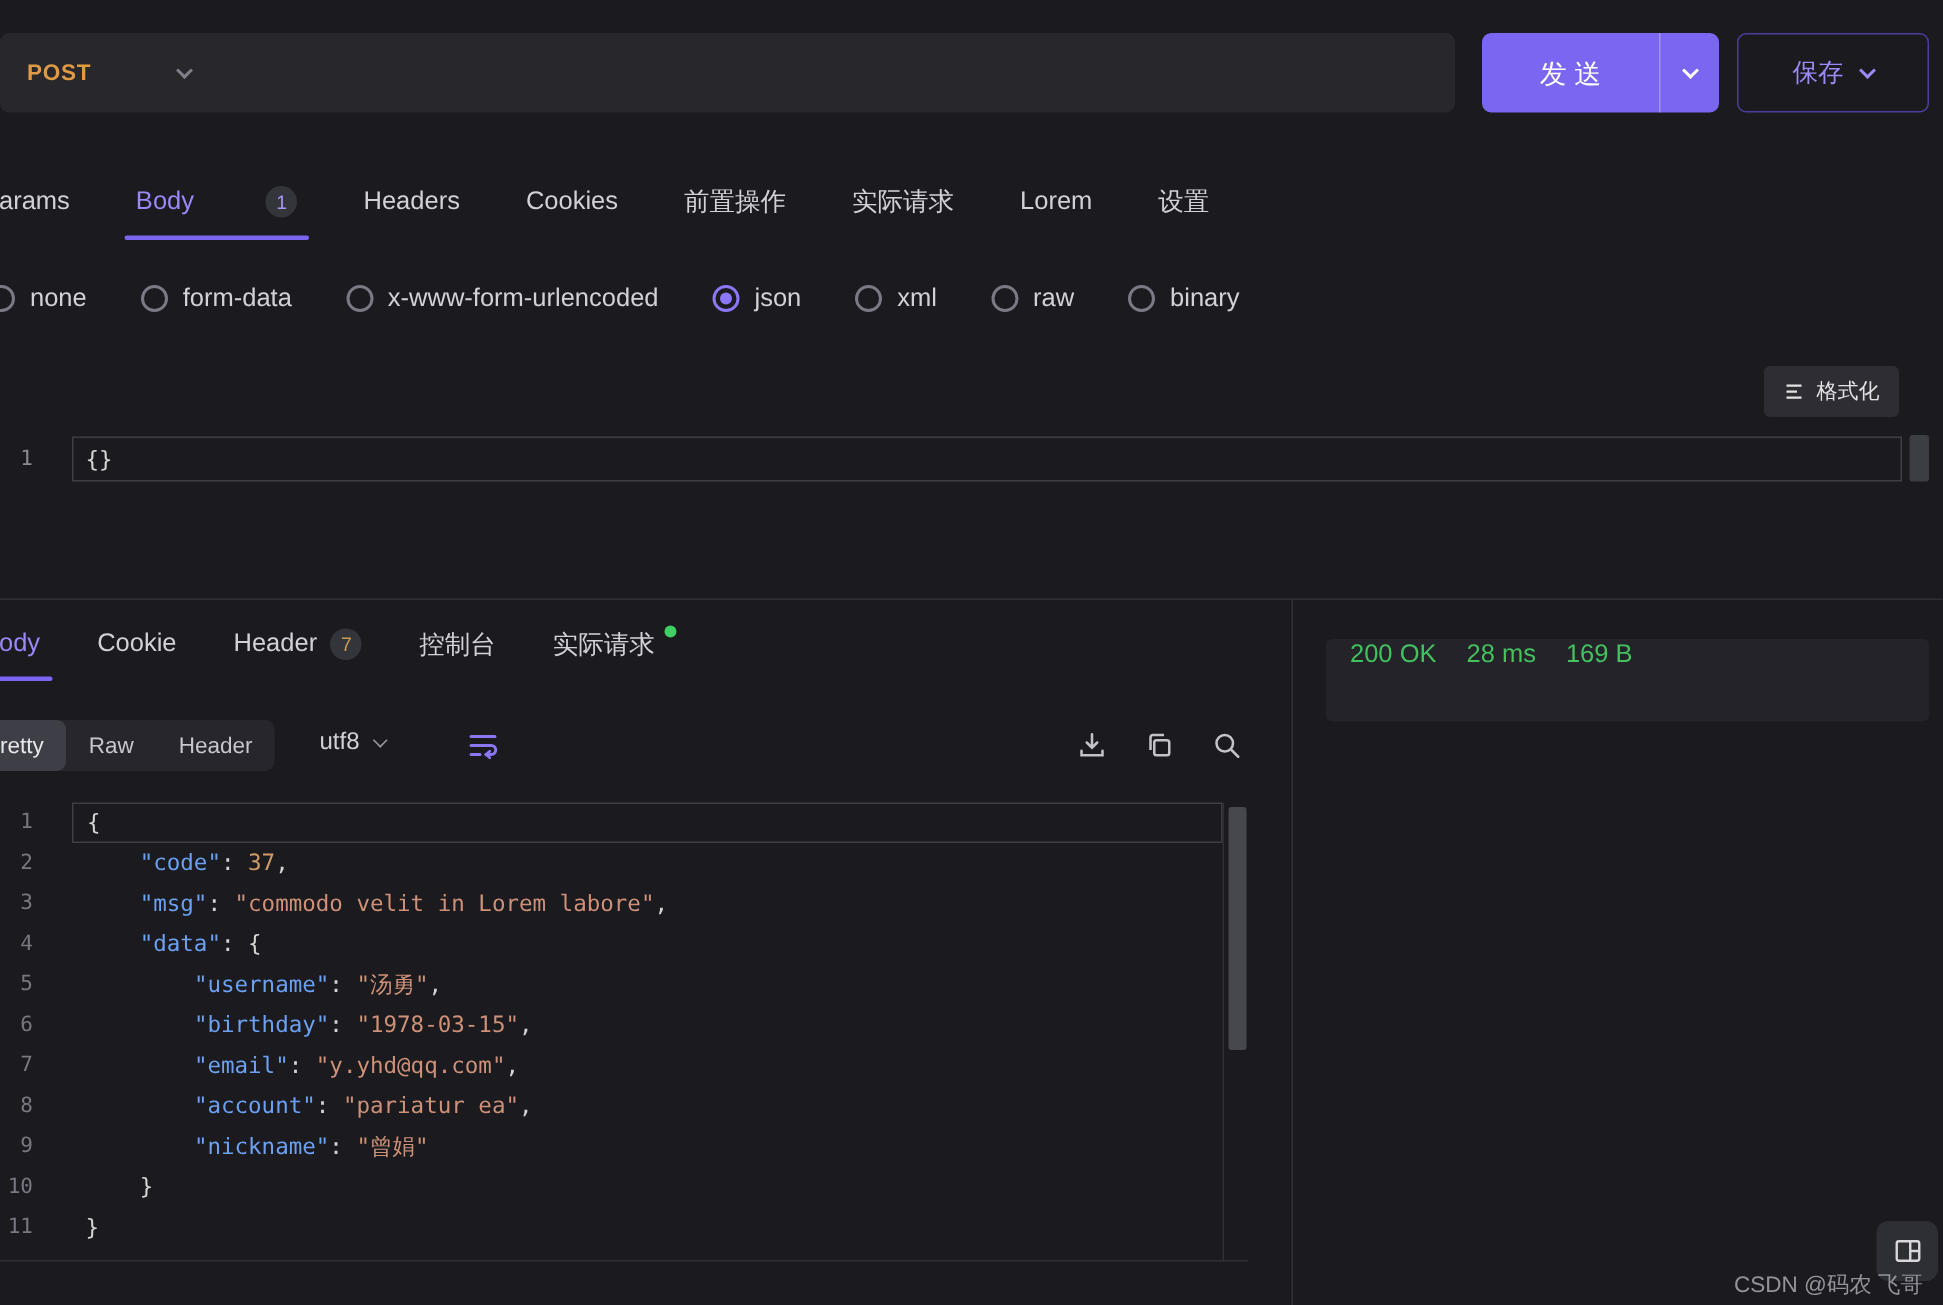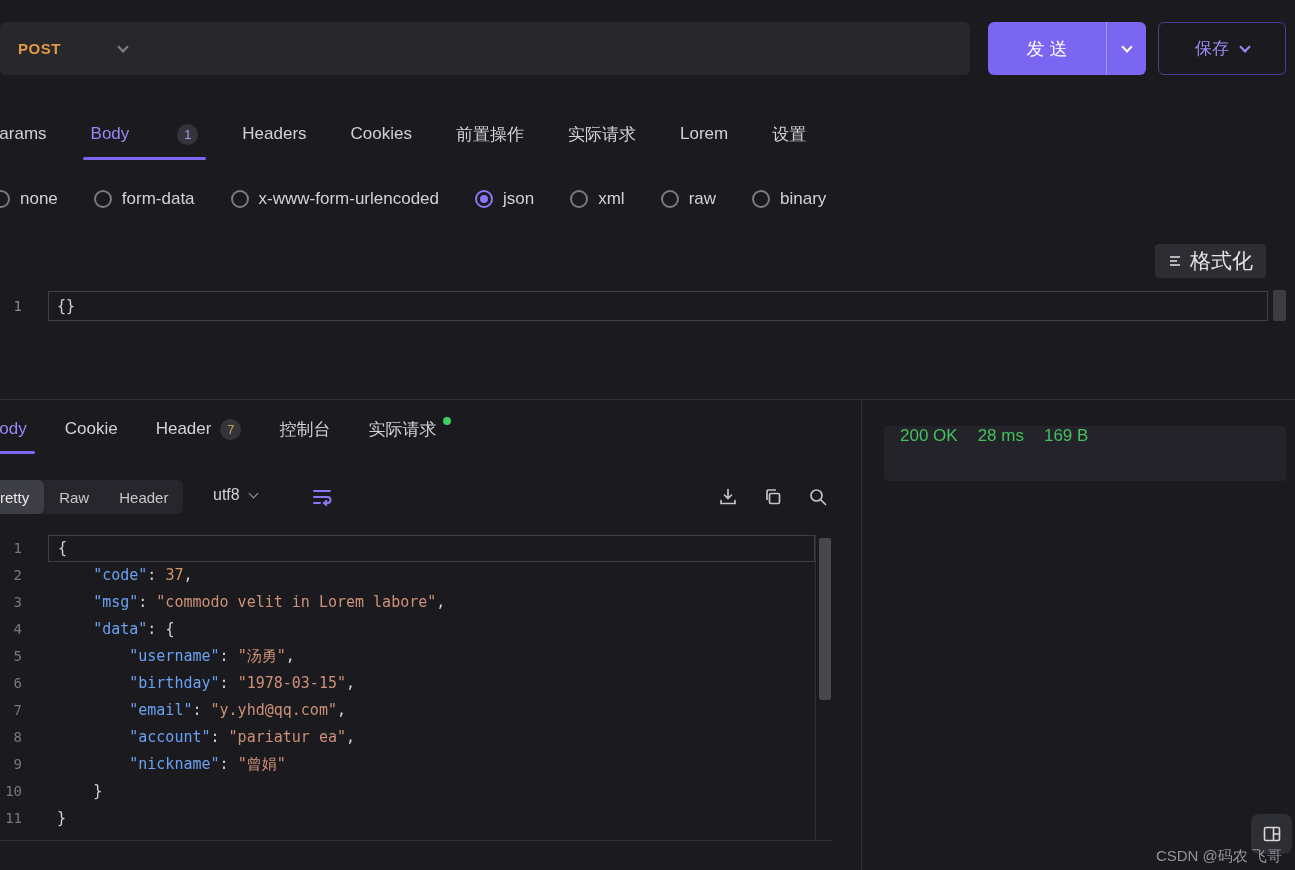--- a/index.html
+++ b/index.html
@@ -74,21 +74,21 @@
   }
   .radio-item{ display:flex; align-items:center; gap:10px; cursor:pointer; }
   .radio{ width:18px; height:18px; border-radius:50%; border:2px solid #7a7a84; flex:0 0 auto; }
   .radio.sel{ border-color:#8b77f7; position:relative; }
   .radio.sel::after{ content:""; position:absolute; inset:3px; background:#8b77f7; border-radius:50%; }
 
   
   .format-btn{
     position:absolute; right:29px; top:244px; height:34px;
     background:#2d2d33; border-radius:4px; display:flex; align-items:center;
-    gap:8px; padding:0 13px; font-size:21px; color:#e3e3e6; cursor:pointer;
+    gap:8px; padding:0 13px; font-size:14px; color:#e3e3e6; cursor:pointer;
   }
 
   
   .req-editor{ position:absolute; left:0; top:288px; width:1295px; height:104px; font-size:15px; }
   .req-active-line{ position:absolute; left:48px; top:3px; width:1220px; height:30px; border:1px solid #3e3e46; }
   .req-gutter-num{ position:absolute; left:0; top:3px; width:22px; text-align:right; color:#8a8a92; line-height:30px; font-size:14px; }
   .req-code{ position:absolute; left:57px; top:3px; line-height:30px; color:#d4d4d4; white-space:pre; }
   .req-vscroll{ position:absolute; right:9px; top:2px; width:13px; height:96px; }
   .req-vscroll .thumb{ width:13px; height:31px; background:#3d3d44; border-radius:2px; }
 

